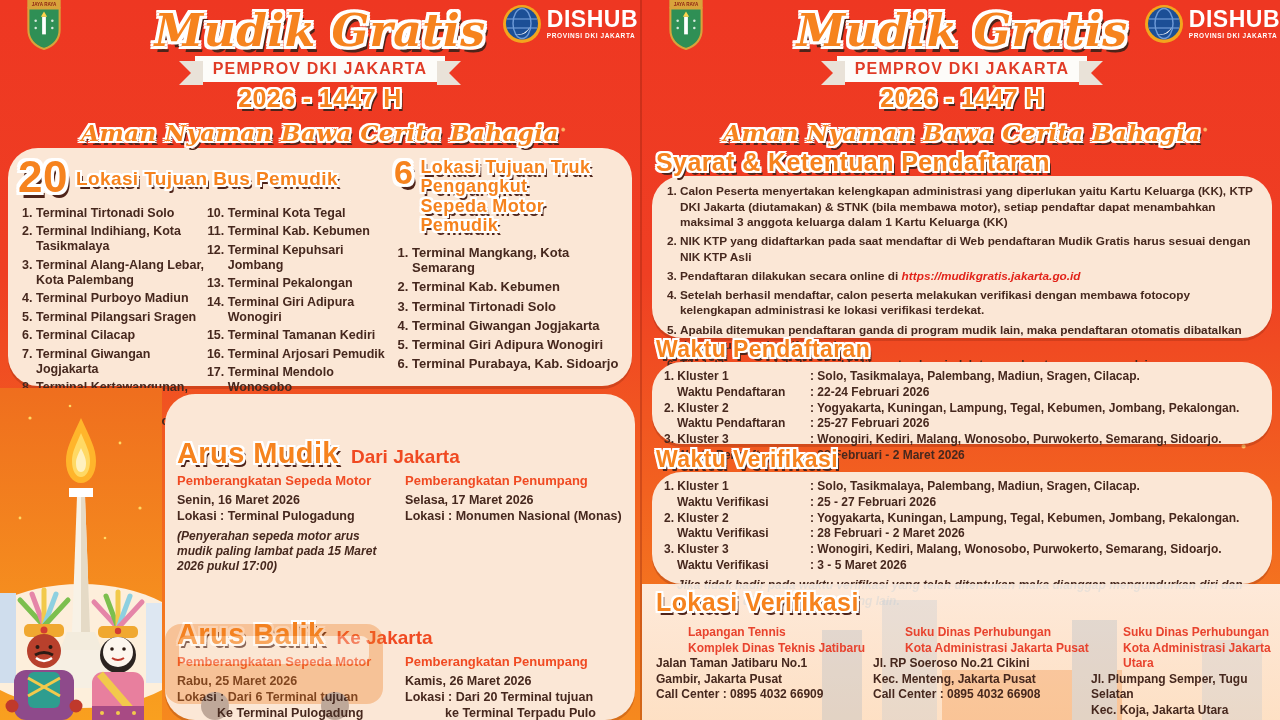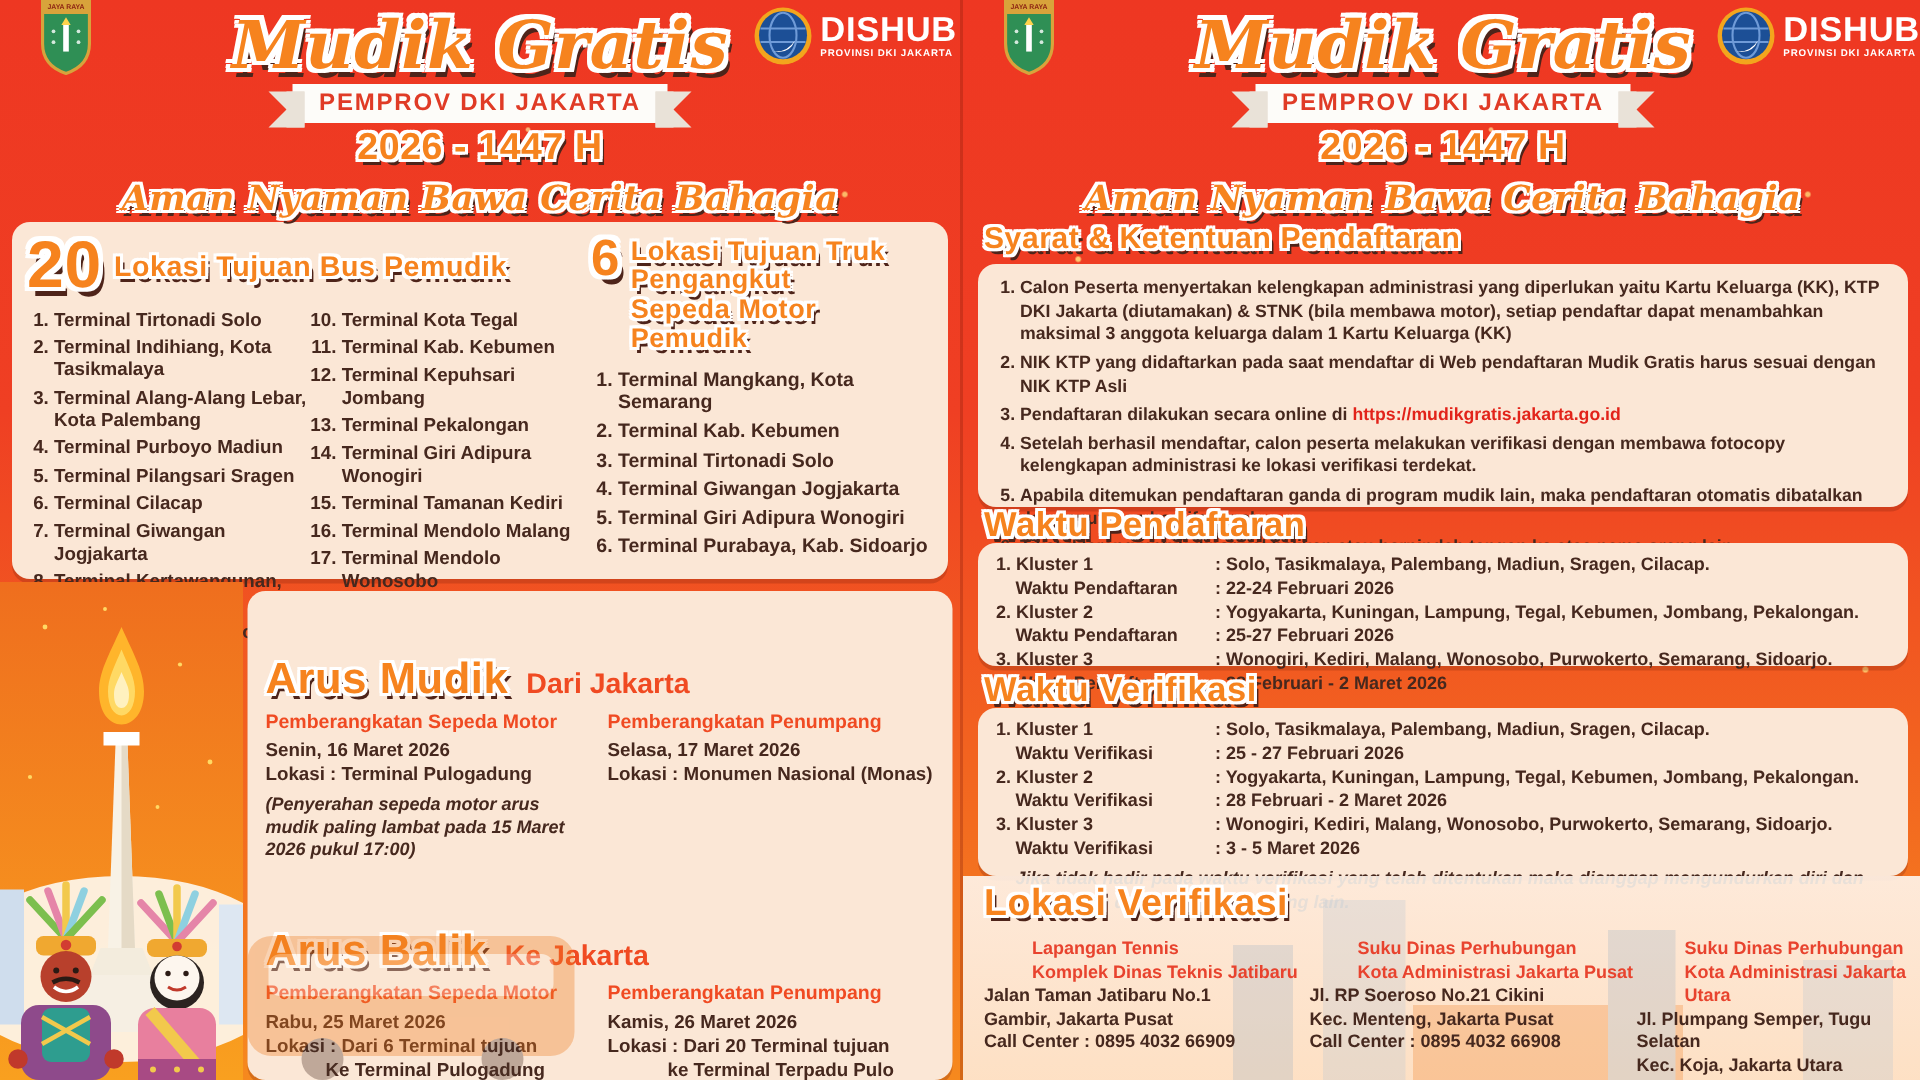--- a/index.html
+++ b/index.html
@@ -35,21 +35,21 @@
   .ribbon::before{left:-16px;border-left-color:transparent;}
   .ribbon::after{right:-16px;border-right-color:transparent;}
   .year{font-size:25px;margin-top:2px;}
   .tagline{font-size:23px;margin-top:6px;}
   .emblem{position:absolute;left:26px;top:0;width:36px;height:50px;z-index:4;}
   .dishub{position:absolute;right:2px;top:4px;display:flex;align-items:center;gap:5px;z-index:4;}
   .dishub .txt{color:#fff;line-height:1;}
   .dishub .nm{font-size:23px;font-weight:800;letter-spacing:.5px;}
   .dishub .sb{font-size:6.5px;font-weight:bold;letter-spacing:.6px;margin-top:2px;}
   
-  .card{position:absolute;background:#fbe7d6;border-radius:12px;box-shadow:0 3px 0 rgba(120,30,10,.25);}
+  .card{position:absolute;background:#fbe7d6;border-radius:30px;box-shadow:0 3px 0 rgba(120,30,10,.25);}
   
   .card-lists{left:8px;top:148px;width:624px;height:238px;padding:8px 10px;box-sizing:border-box;}
   .sec-head{display:flex;align-items:flex-start;}
   .num-xl{font-size:44px;line-height:.95;}
   .num-md{font-size:34px;line-height:.95;}
   .bus-title{font-size:19px;margin:12px 0 0 8px;}
   .truck-title{font-size:18px;line-height:1.08;margin:2px 0 0 7px;}
   .lists-row{display:flex;margin-top:8px;}
   ol.tlist{margin:0;padding-left:18px;font-size:12.5px;line-height:1.2;color:#46281e;font-weight:bold;}
   ol.tlist li{margin-bottom:3.5px;}
@@ -66,26 +66,26 @@
   .arus-sub{font-size:19px;color:#f04a22;font-weight:800;}
   .twocol{display:grid;grid-template-columns:1fr 1fr;column-gap:10px;margin-top:3px;}
   .lbl{font-size:13px;color:#f04a22;font-weight:800;margin-bottom:4px;}
   .body12{font-size:12.5px;line-height:1.3;color:#46281e;font-weight:bold;}
   .note-it{font-size:12px;font-style:italic;font-weight:bold;color:#46281e;margin-top:4px;line-height:1.25;}
   .indent2{padding-left:40px;}
   .bottom-grid{display:grid;grid-template-columns:225px 1fr;column-gap:6px;margin-top:10px;position:relative;z-index:1;}
   .berkas-title,.pend-title{font-size:25px;line-height:1.12;}
   .bus-ghost{position:absolute;left:-6px;bottom:-4px;opacity:.35;z-index:0;}
   
-  .r-title{position:absolute;left:14px;z-index:2;font-size:20px;}
+  .r-title{position:absolute;left:14px;z-index:2;font-size:25px;}
   .t-syarat{top:148px;} .t-wp{top:336px;font-size:23px;} .t-wv{top:446px;font-size:23px;}
   .card-syarat{left:10px;top:176px;width:620px;height:162px;padding:8px 12px 6px 8px;box-sizing:border-box;}
   ol.syarat{margin:0;padding-left:20px;font-size:11.8px;line-height:1.32;color:#46281e;font-weight:bold;}
   ol.syarat li{margin-bottom:3.5px;}
-  .lnk{color:#e2231a;font-weight:800;}
+  .lnk{color:#e2231a;font-style:italic;font-weight:800;}
   .card-wp{left:10px;top:362px;width:620px;height:82px;padding:7px 12px;box-sizing:border-box;}
   .card-wv{left:10px;top:472px;width:620px;height:112px;padding:7px 12px;box-sizing:border-box;}
   .krow{display:grid;grid-template-columns:146px 1fr;font-size:12px;font-weight:bold;color:#46281e;line-height:1.32;}
   .krow .ind{padding-left:13px;}
   .wv-note{font-size:12px;font-style:italic;font-weight:800;color:#46281e;margin-top:4px;padding-left:13px;line-height:1.3;}
   
   .band{position:absolute;left:0;right:0;top:584px;bottom:0;
     background:linear-gradient(180deg,rgba(255,250,243,.88),rgba(255,241,228,.84));}
   .band .skyline{position:absolute;inset:0;opacity:.28;background-image:
      linear-gradient(#9fb2c4,#9fb2c4),linear-gradient(#b7c6d4,#b7c6d4),
@@ -161,21 +161,21 @@
                 <li>Terminal Kertawangunan, Kab. Kuningan</li>
                 <li>Terminal Rajabasa, Kota Bandar Lampung</li>
               </ol>
             <ol class="tlist w2 colB" start="10">
                 <li>Terminal Kota Tegal</li>
                 <li>Terminal Kab. Kebumen</li>
                 <li>Terminal Kepuhsari Jombang</li>
                 <li>Terminal Pekalongan</li>
                 <li>Terminal Giri Adipura Wonogiri</li>
                 <li>Terminal Tamanan Kediri</li>
-                <li>Terminal Mendolo Malang</li>
+                <li>Terminal Arjosari Pemudik</li>
                 <li>Terminal Mendolo Wonosobo</li>
                 <li>Terminal Bulupitu Purwokerto</li>
                 <li>Terminal Mangkang, Kota Semarang</li>
                 <li>Terminal Purabaya, Kab. Sidoarjo</li>
               </ol>
           </div>
         </div>
         <div class="truck-block">
           <div class="sec-head">
             <span class="num-md bubble-xl">6</span>

